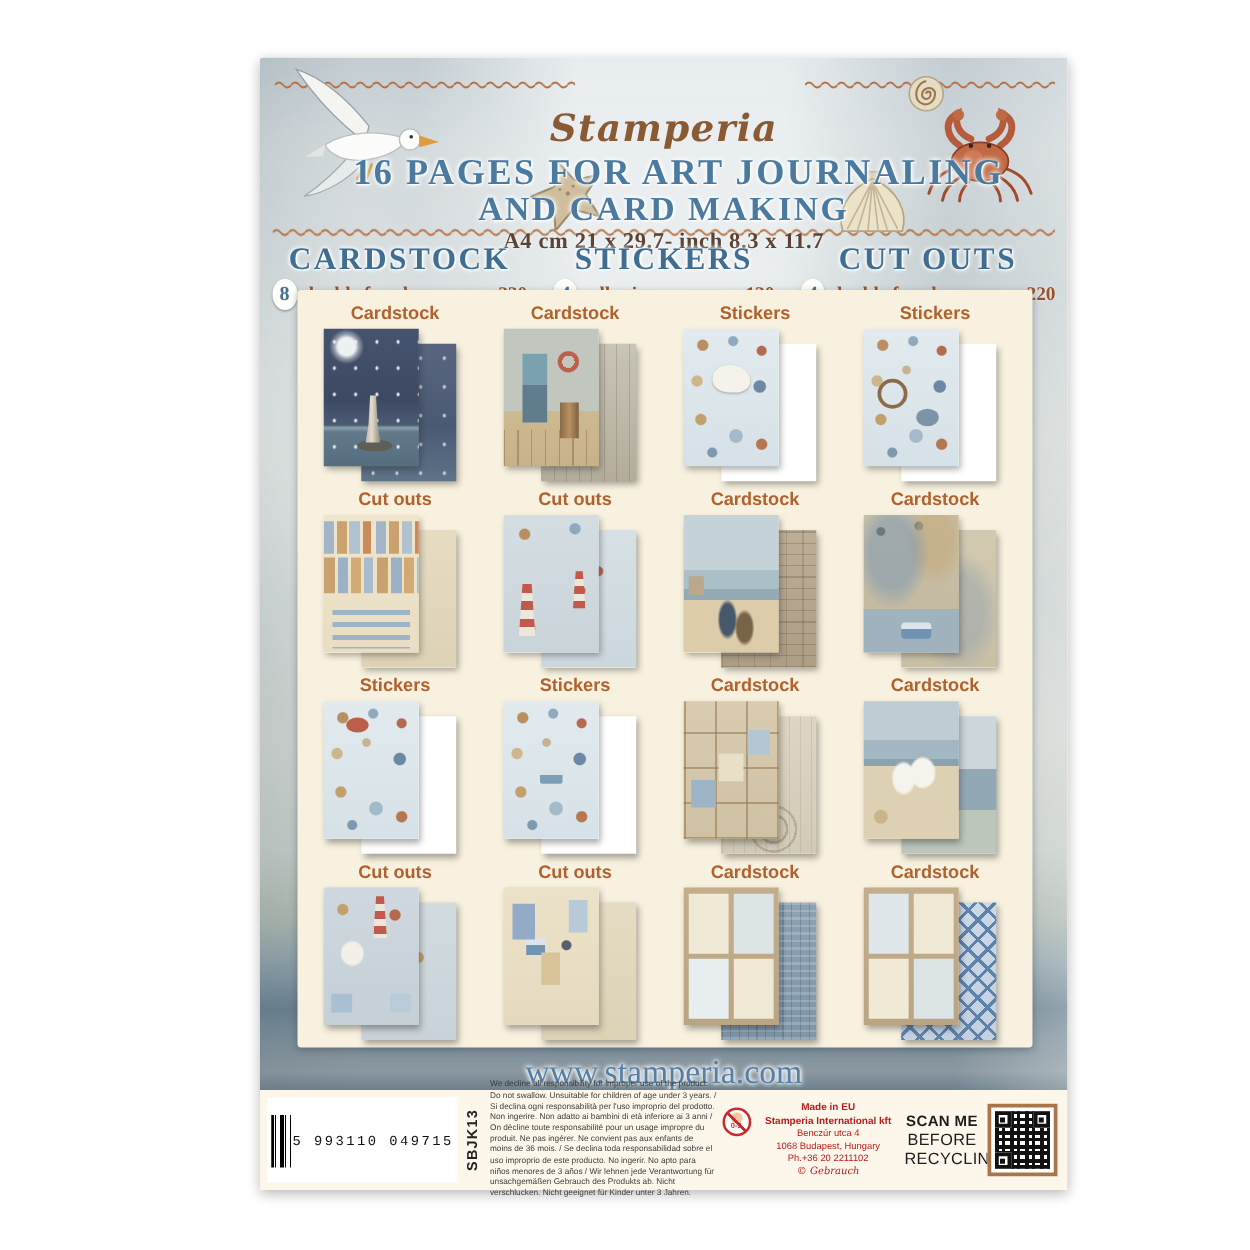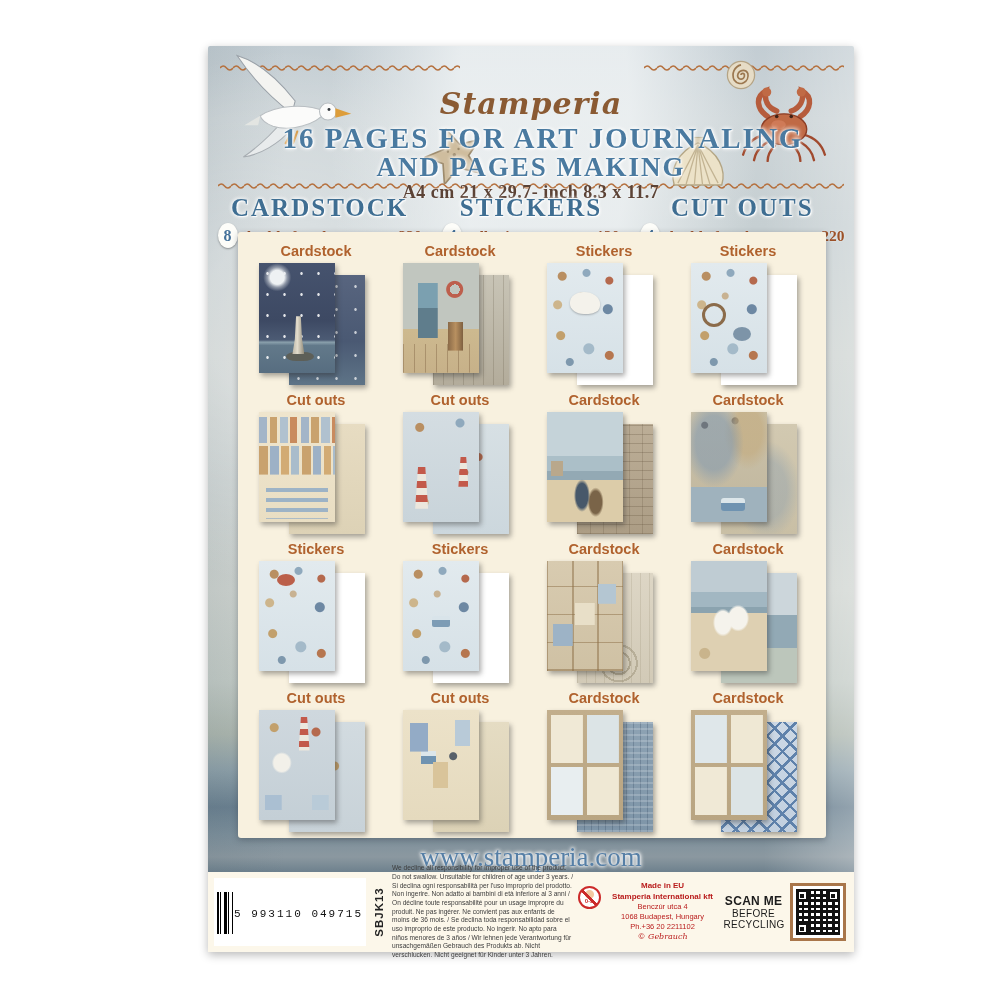--- a/index.html
+++ b/index.html
@@ -218,21 +218,21 @@
       linear-gradient(45deg, transparent 0 44%, #cc2a2a 44% 54%, transparent 54%),
       radial-gradient(circle at 50% 34%, #f2c9a2 0 4px, transparent 5px),#fff;
     box-sizing:border-box;}
   .age-icon span{position:absolute;left:0;right:0;bottom:1px;text-align:center;font-size:6px;font-weight:bold;color:#cc2a2a;}
   .address{width:114px;text-align:center;color:#b91c1c;line-height:1.3;align-self:center;}
   .address .b{font-weight:bold;font-size:8px;}
   .address .r{font-size:7.5px;}
   .address .c{font-family:"DejaVu Serif",serif;font-style:italic;font-size:8px;margin-top:1px;}
   .scan{width:60px;display:flex;flex-direction:column;justify-content:center;text-align:center;color:#1c1c1c;align-self:center;}
   .scan .s1{font-weight:bold;font-size:12px;letter-spacing:.3px;}
-  .scan .s2,.scan .s3{font-size:10px;letter-spacing:.3px;}
+  .scan .s2,.scan .s3{font-size:13px;letter-spacing:.3px;}
   .qr{position:relative;width:58px;height:58px;align-self:center;border:3px solid #a9764a;background:#fff;
     padding:3px;box-sizing:border-box;}
   .qr-inner{width:100%;height:100%;
     background:
       repeating-linear-gradient(90deg,#111 0 3px,transparent 3px 6px,#111 6px 8px,transparent 8px 12px),
       repeating-linear-gradient(0deg,#111 0 3px,#fff 3px 5px,#111 5px 8px,#fff 8px 11px);}
   .qr b{position:absolute;width:13px;height:13px;border:3px solid #111;background:#fff;box-sizing:border-box;}
   .qr b::after{content:"";position:absolute;inset:1.5px;background:#111;}
   .qr .f1{left:3px;top:3px;} .qr .f2{right:3px;top:3px;} .qr .f3{left:3px;bottom:3px;}
 </style>
@@ -291,21 +291,21 @@
       <circle cx="31" cy="11" r="5" fill="#c06a45"></circle>
         <circle cx="69" cy="11" r="5" fill="#c06a45"></circle>
       <ellipse cx="50" cy="52" rx="25" ry="17" fill="#c06a45" stroke="#8c3d24" stroke-width="1.5"></ellipse>
       <ellipse cx="44" cy="47" rx="8" ry="5" fill="#d5815f" opacity=".7"></ellipse>
       <circle cx="42" cy="38" r="2" fill="#402318"></circle>
         <circle cx="58" cy="38" r="2" fill="#402318"></circle>
     </svg>
 
     <div class="logo">Stamperia</div>
     <div class="title1">16 PAGES FOR ART JOURNALING</div>
-    <div class="title2">AND PAGES MAKING</div>
+    <div class="title2">AND CARD MAKING</div>
     <div class="sizeline">A4 cm 21 x 29.7- inch 8.3 x 11.7</div>
 
     <div class="cols">
       <div class="col">
         <div class="col-name">CARDSTOCK</div>
         <div class="col-sub">
           <span class="badge">8</span>
           <span class="col-detail">double faced pages - gr 220</span>
         </div>
       </div>

